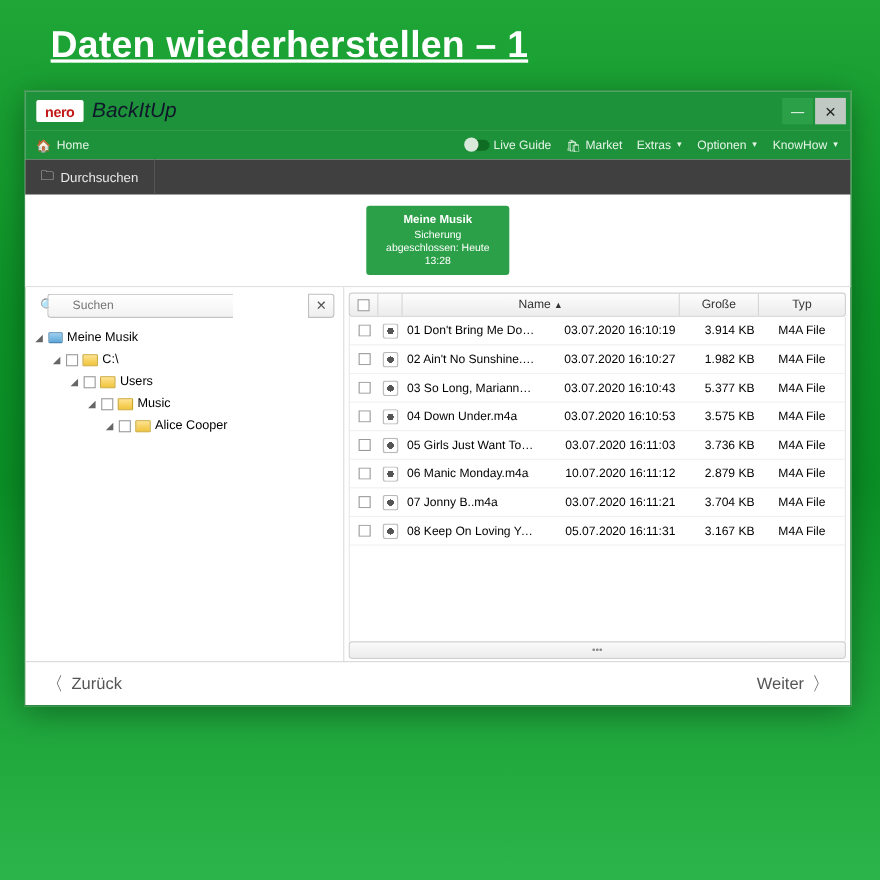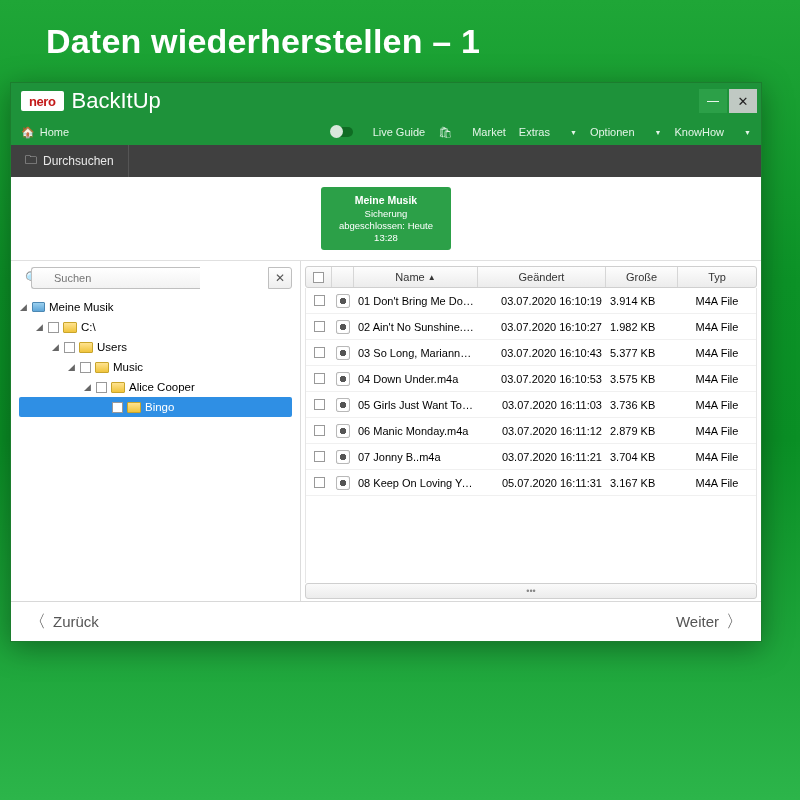--- a/index.html
+++ b/index.html
@@ -1,31 +1,31 @@
 <!DOCTYPE html>
 <html><head>
 <meta charset="utf-8">
 <style>
 * { box-sizing: border-box; margin: 0; padding: 0; font-family: "Segoe UI", Arial, sans-serif; }
 body { width: 800px; height: 800px; background: linear-gradient(180deg, #1fa637 0%, #0c9227 35%, #0a8f25 55%, #2cb54a 100%); overflow: hidden; }
-.page-title { color: #fff; font-size: 34px; font-weight: 700; padding: 22px 0 0 46px; letter-spacing: 0.2px; }
-.window { position: absolute; left: 10px; top: 82px; width: 752px; height: 560px; background: #fff; box-shadow: 0 6px 28px rgba(0,0,0,0.35); border: 1px solid #1c7d2e; display: flex; flex-direction: column; }
+.page-title { color: #fff; font-size: 34px; font-weight: 700; padding: 22px 0 0 46px; letter-spacing: 0.2px; text-decoration: underline; }
+.window { position: absolute; left: 22px; top: 82px; width: 752px; height: 560px; background: #fff; box-shadow: 0 6px 28px rgba(0,0,0,0.35); border: 1px solid #1c7d2e; display: flex; flex-direction: column; }
 .titlebar { height: 36px; background: #1e923a; display: flex; align-items: center; padding: 0 4px 0 10px; }
 .logo-box { background: #fff; padding: 2px 8px; border-radius: 2px; height: 20px; display: flex; align-items: center; }
 .logo-text { color: #c31818; font-weight: 700; font-size: 13px; letter-spacing: -0.4px; }
-.app-name { color: #ffffff; font-size: 22px; font-weight: 300; margin-left: 8px; }
+.app-name { color: #0f172a; font-size: 19px; font-weight: 300; margin-left: 8px; font-style: italic; }
 .tb-spacer { flex: 1; }
 .tb-btn { width: 28px; height: 24px; margin-left: 2px; background: #2ca048; color: #fff; display: flex; align-items: center; justify-content: center; font-size: 12px; cursor: pointer; }
 .tb-btn.close { background: #c0c9c3; color: #222; font-size: 13px; }
 .menubar { height: 26px; background: #1e923a; display: flex; align-items: center; padding: 0 10px; font-size: 11px; color: #e4f5e8; }
 .home-link { display: flex; align-items: center; gap: 5px; cursor: pointer; }
 .menu-right { display: flex; align-items: center; gap: 13px; }
 .toggle { width: 22px; height: 10px; background: #0f6c23; border-radius: 6px; position: relative; }
 .toggle::after { content: ""; position: absolute; left: -1px; top: -2px; width: 13px; height: 13px; background: #d8e8db; border-radius: 50%; }
-.menu-item { display: flex; align-items: center; gap: 20px; cursor: pointer; justify-content: flex-end; }
+.menu-item { display: flex; align-items: center; gap: 4px; cursor: pointer; justify-content: flex-end; }
 .tri { font-size: 7px; }
 .step-row { height: 32px; background: #404040; display: flex; align-items: center; color: #e8e8e8; }
 .browse-btn { display: flex; align-items: center; gap: 6px; padding: 0 14px; height: 100%; font-size: 12px; border-right: 1px solid #555; cursor: pointer; }
 .step-text { font-size: 13.5px; padding-left: 28px; }
 .card-area { height: 84px; background: #fff; display: flex; align-items: center; justify-content: center; border-bottom: 1px solid #e0e0e0; }
 .backup-card { width: 130px; background: #2ca048; color: #fff; text-align: center; padding: 7px 6px; border-radius: 3px; font-size: 9.5px; line-height: 1.25; }
 .card-title { font-weight: 700; font-size: 10.5px; margin-bottom: 1px; }
 .body-row { flex: 1; display: flex; min-height: 0; }
 .left-pane { width: 290px; border-right: 1px solid #dcdcdc; display: flex; flex-direction: column; padding: 6px 6px 6px 6px; }
 .search-wrap { display: flex; margin: 0 2px 4px 2px; }
@@ -51,21 +51,21 @@
 .col.hsize { width: 72px; }
 .col.htype { width: 78px; }
 .rows { flex: 1; overflow: hidden; border-left: 1px solid #e6e6e6; border-right: 1px solid #e6e6e6; }
 .file-row { display: flex; align-items: center; height: 26px; font-size: 11px; border-bottom: 1px solid #f0f0f0; }
 .cell { padding: 0 4px; overflow: hidden; text-overflow: ellipsis; white-space: nowrap; }
 .c-chk { width: 26px; display: flex; justify-content: center; }
 .c-icon { width: 22px; display: flex; justify-content: center; }
 .aud-icon { width: 14px; height: 14px; border: 1px solid #b8b8b8; background: radial-gradient(circle at center,#555 0 3px,#fff 3px 7px,#f3f3f3 7px); border-radius: 2px; }
 .c-name { flex: 1; }
 .c-chg { width: 128px; text-align: right; }
-.c-size { width: 72px; text-align: left; }
+.c-size { width: 72px; text-align: right; }
 .c-type { width: 78px; text-align: center; }
 .hscroll { height: 16px; border: 1px solid #cfcfcf; border-radius: 3px; margin: 0 0 2px 0; background: linear-gradient(#fafafa,#ececec); display: flex; align-items: center; justify-content: center; color: #888; font-size: 9px; cursor: pointer; }
 .footer { height: 40px; border-top: 1px solid #d8d8d8; display: flex; align-items: center; padding: 0 18px; font-size: 15px; color: #555; }
 .nav-btn { display: flex; align-items: center; gap: 7px; cursor: pointer; }
 .nav-btn .chev { font-size: 17px; }
 </style>
 </head>
 <body>
 
 <div class="page-title">Daten wiederherstellen – 1</div>
@@ -160,40 +160,33 @@
           <span class="chk"></span>
           <span class="fold"></span>
           <span>Music</span>
         </div>
         <div class="tree-node" style="padding-left:64px">
           <span class="expander">◢</span>
           <span class="chk"></span>
           <span class="fold"></span>
           <span>Alice Cooper</span>
         </div>
-        <div class="tree-node sel" style="padding-left:80px">
-          <span class="expander"></span>
-          <span class="chk"></span>
-          <span class="fold"></span>
-          <span>Bingo</span>
-        </div>
       </div>
     </div>
 
     <div class="right-pane">
       <div class="cols">
         <div class="col hchk">
             <span class="chk"></span>
           </div>
         <div class="col hicon"></div>
         <div class="col hname">
             <span>Name</span>
             <span style="font-size:8px">▲</span>
           </div>
-        <div class="col hchg">Geändert</div>
         <div class="col hsize">Große</div>
         <div class="col htype">Typ</div>
       </div>
       <div class="rows" id="rows">
           <div class="file-row">
             <div class="cell c-chk">
               <span class="chk"></span>
             </div>
             <div class="cell c-icon">
               <span class="aud-icon"></span>
@@ -252,21 +245,21 @@
             <div class="cell c-type">M4A File</div>
           </div>
           <div class="file-row">
             <div class="cell c-chk">
               <span class="chk"></span>
             </div>
             <div class="cell c-icon">
               <span class="aud-icon"></span>
             </div>
             <div class="cell c-name">06 Manic Monday.m4a</div>
-            <div class="cell c-chg">03.07.2020 16:11:12</div>
+            <div class="cell c-chg">10.07.2020 16:11:12</div>
             <div class="cell c-size">2.879 KB</div>
             <div class="cell c-type">M4A File</div>
           </div>
           <div class="file-row">
             <div class="cell c-chk">
               <span class="chk"></span>
             </div>
             <div class="cell c-icon">
               <span class="aud-icon"></span>
             </div>

